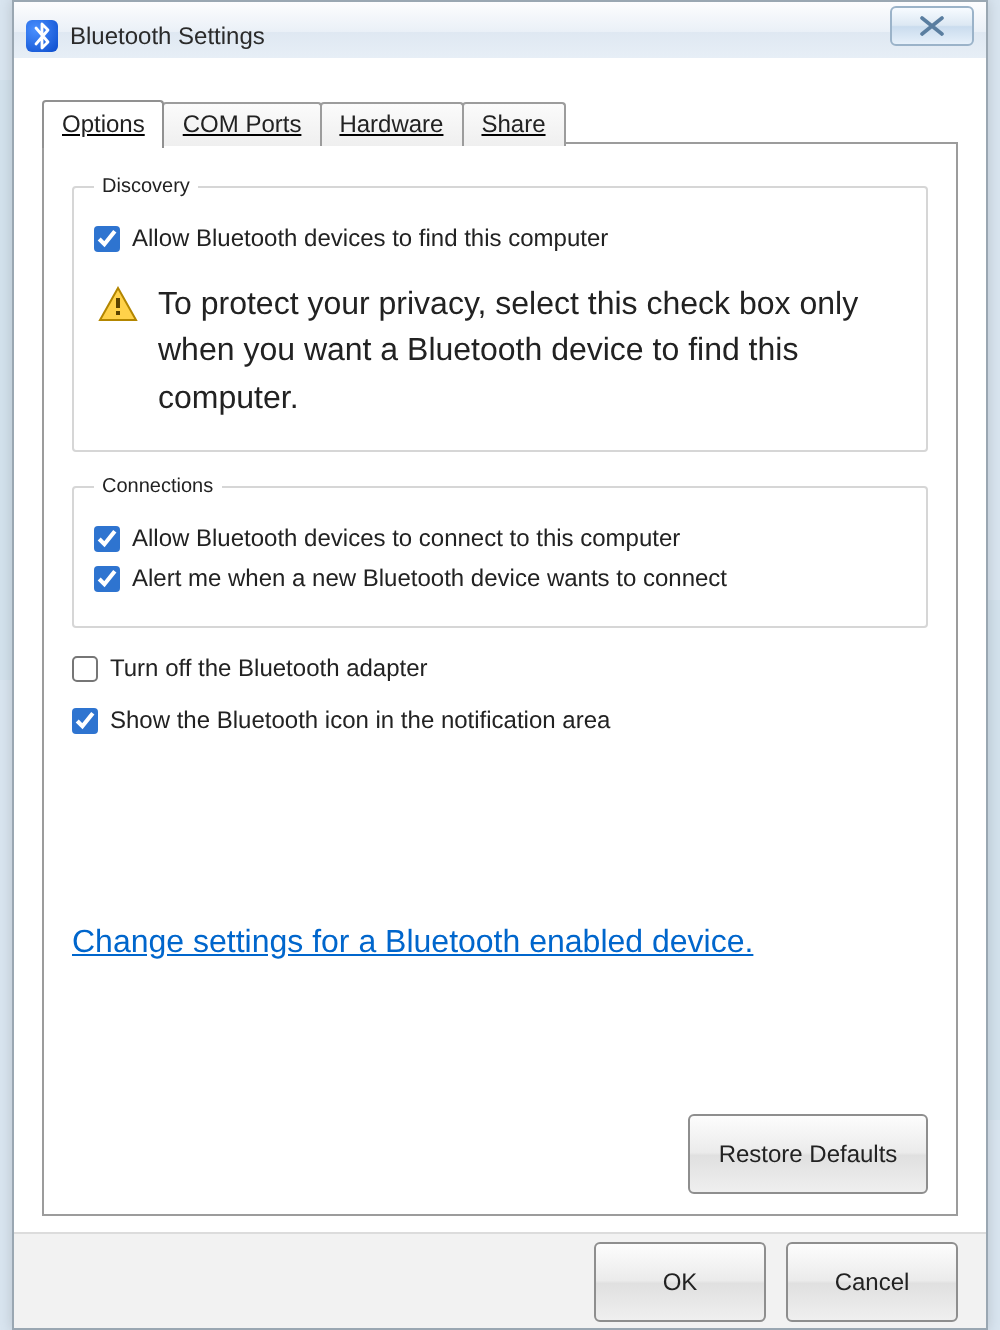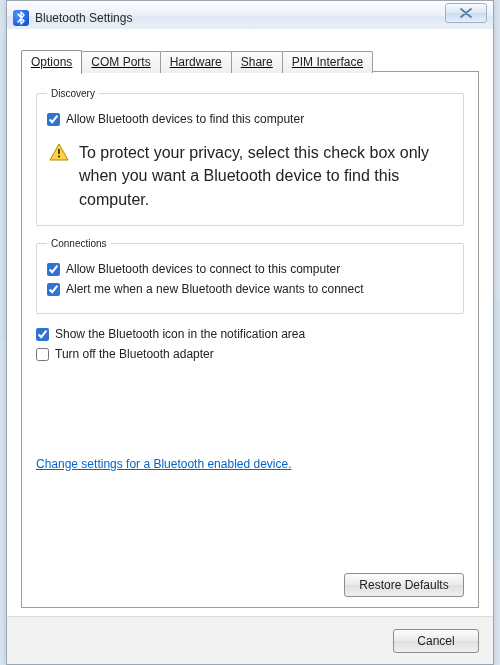--- a/index.html
+++ b/index.html
@@ -150,32 +150,32 @@
     line-height: 1.45;
     max-width: 360px;
   }
 
   .link {
     color: #0066cc;
     text-decoration: underline;
     cursor: pointer;
     display: inline-block;
     margin-top: 90px;
-    font-size: 12px;
+    font-size: 16px;
   }
 
   .restore-row {
     position: absolute;
     right: 14px;
     bottom: 10px;
   }
 
   .btn {
     min-width: 86px;
-    height: 24px;
+    height: 40px;
     border: 1px solid #8e8e8e;
     border-radius: 3px;
     background: linear-gradient(#fdfdfd, #ebebeb 48%, #e0e0e0 52%, #efefef);
     font-family: inherit;
     font-size: 12px;
     color: #222;
     padding: 0 14px;
     cursor: default;
   }
   .btn:disabled {
@@ -220,21 +220,20 @@
     </div>
   </div>
 
   <div class="client">
 
     <div class="tabstrip">
       <div class="tab active">Options</div>
       <div class="tab">COM Ports</div>
       <div class="tab">Hardware</div>
       <div class="tab">Share</div>
-      <div class="tab">PIM Interface</div>
     </div>
 
     <div class="tabpanel">
 
       <fieldset class="group">
         <legend>Discovery</legend>
         <div class="check-row">
           <input type="checkbox" id="cbFind" checked="" style="">
           <label for="cbFind">Allow Bluetooth devices to find this computer</label>
         </div>
@@ -253,35 +252,36 @@
         <div class="check-row">
           <input type="checkbox" id="cbConnect" checked="" style="">
           <label for="cbConnect">Allow Bluetooth devices to connect to this computer</label>
         </div>
         <div class="check-row">
           <input type="checkbox" id="cbAlert" checked="" style="">
           <label for="cbAlert">Alert me when a new Bluetooth device wants to connect</label>
         </div>
       </fieldset>
 
+      <div class="check-row">
+        <input type="checkbox" id="cbOff" style="">
+        <label for="cbOff">Turn off the Bluetooth adapter</label>
+      </div>
+
       <div class="check-row" style="margin-top:10px">
         <input type="checkbox" id="cbTray" checked="" style="">
         <label for="cbTray">Show the Bluetooth icon in the notification area</label>
       </div>
 
-      <div class="check-row">
-        <input type="checkbox" id="cbOff" style="">
-        <label for="cbOff">Turn off the Bluetooth adapter</label>
-      </div>
-
       <a class="link">Change settings for a Bluetooth enabled device.</a>
 
       <div class="restore-row">
         <button class="btn wide">Restore Defaults</button>
       </div>
     </div>
 
     <div class="button-bar">
+      <button class="btn">OK</button>
       <button class="btn">Cancel</button>
     </div>
 
   </div>
 </div>
 
 </body></html>

